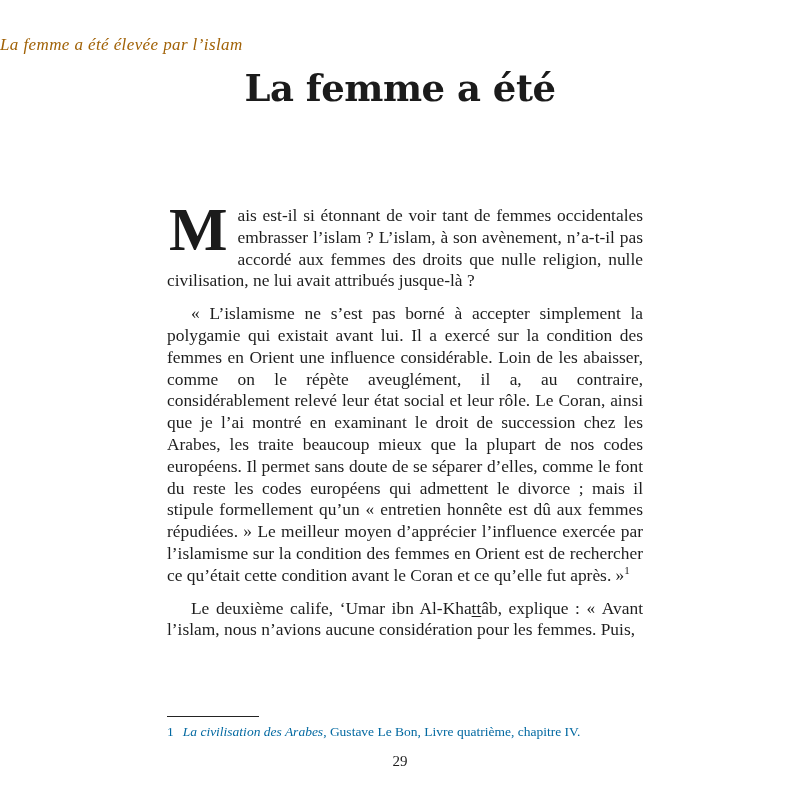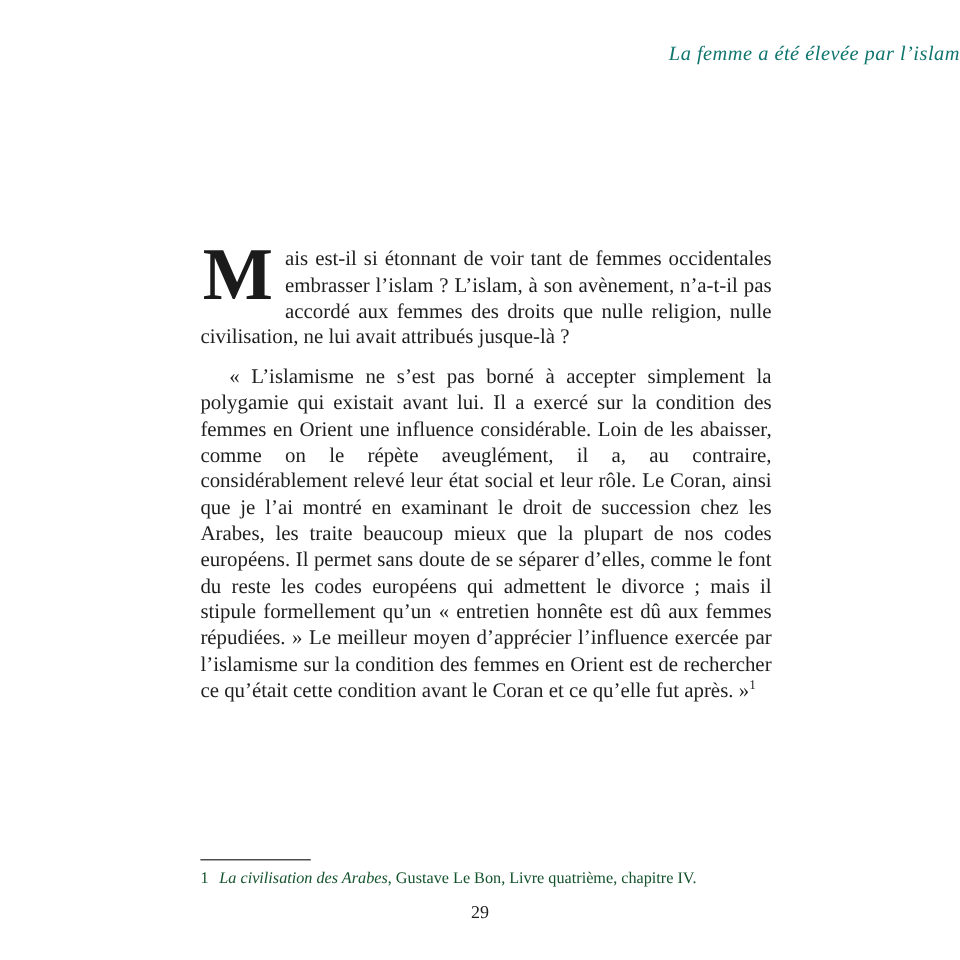--- a/index.html
+++ b/index.html
@@ -8,25 +8,25 @@
     width: 800px;
     height: 800px;
     background: #ffffff;
     font-family: "Liberation Serif", serif;
     color: #1f1f1f;
     overflow: hidden;
   }
   .running-header {
     position: absolute;
     top: 35px; left: 0; right: 0;
-    text-align: right;
+    text-align: left;
     font-style: italic;
     font-size: 17px;
     letter-spacing: 0.4px;
-    color: #0f766e;
+    color: #a16207;
   }
   .chapter-title {
     position: absolute;
     top: 70px; left: 0; right: 0;
     margin: 0;
     text-align: center;
     font-family: "DejaVu Serif", serif;
     font-weight: 800;
     font-size: 37px;
     line-height: 37px;
@@ -71,52 +71,56 @@
   .footnote-rule {
     width: 92px;
     border: none;
     border-top: 1.6px solid #232323;
     margin: 0 0 6px 0;
   }
   .footnote-text {
     margin: 0;
     font-size: 13.5px;
     line-height: 17px;
-    color: #14532d;
+    color: #0369a1;
   }
   .fn-num { margin-right: 9px; font-style: normal; }
   .page-number {
     position: absolute;
     top: 753px; left: 0; right: 0;
     text-align: center;
     font-size: 15px;
     color: #1e1e1e;
   }
 </style>
 </head>
 <body>
 
 <div class="page">
 
   <div class="running-header">La femme a été élevée par l’islam</div>
 
   <h1 class="chapter-title">
+    <span class="title-line">La femme a été</span>
   </h1>
 
   <div class="content">
 
     <p class="para">
       <span class="dropcap">M</span><span>ais est-il si étonnant de voir tant de femmes occidentales embrasser l’islam&nbsp;? L’islam, à son avènement, n’a-t-il pas accordé aux femmes des droits que nulle religion, nulle civilisation, ne lui avait attribués jusque-là&nbsp;?</span>
     </p>
 
 
     <p class="para indent">
       <span>«&nbsp;L’islamisme ne s’est pas borné à accepter simplement la polygamie qui existait avant lui. Il a exercé sur la condition des femmes en Orient une influence considérable. Loin de les abaisser, comme on le répète aveuglément, il a, au contraire, considérablement relevé leur état social et leur rôle. Le Coran, ainsi que je l’ai montré en examinant le droit de succession chez les Arabes, les traite beaucoup mieux que la plupart de nos codes européens. Il permet sans doute de se séparer d’elles, comme le font du reste les codes européens qui admettent le divorce&nbsp;; mais il stipule formellement qu’un «&nbsp;entretien honnête est dû aux femmes répudiées.&nbsp;» Le meilleur moyen d’apprécier l’influence exercée par l’islamisme sur la condition des femmes en Orient est de rechercher ce qu’était cette condition avant le Coran et ce qu’elle fut après.&nbsp;»</span><sup class="fn-ref">1</sup>
     </p>
 
+    <p class="para indent">
+      <span>Le deuxième calife, ‘Umar ibn Al-Kha</span><span class="u-trans">tt</span><span>âb, explique&nbsp;: «&nbsp;Avant l’islam, nous n’avions aucune considération pour les femmes. Puis,</span>
+    </p>
 
   </div>
 
   <div class="footnote-block">
     <hr class="footnote-rule">
     <p class="footnote-text">
       <span class="fn-num">1</span><i>La civilisation des Arabes</i><span>, Gustave Le Bon, Livre quatrième, chapitre IV.</span>
     </p>
   </div>
 

